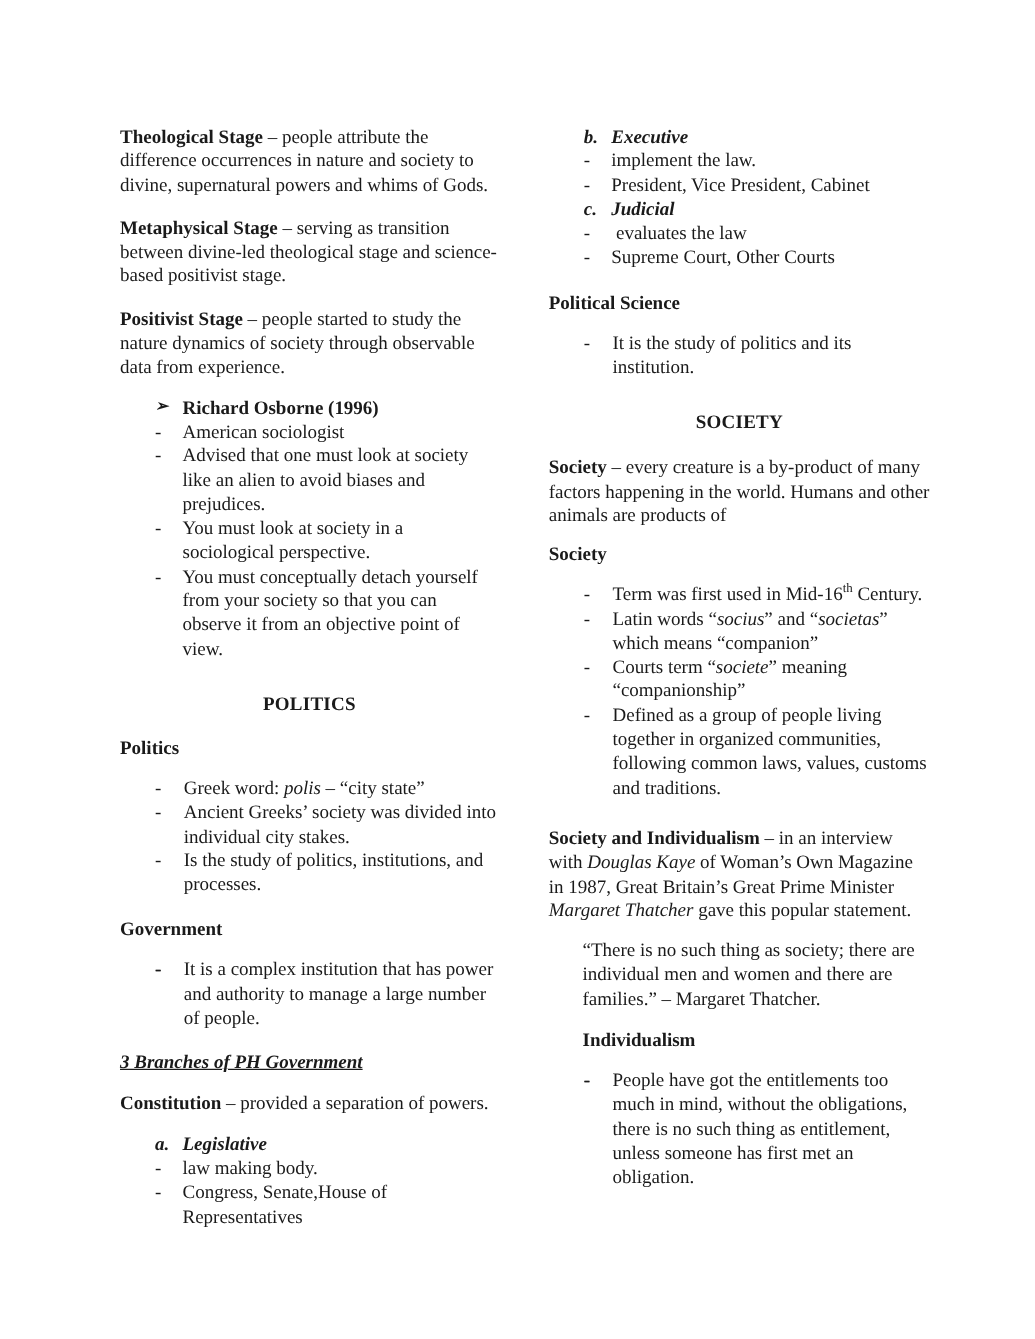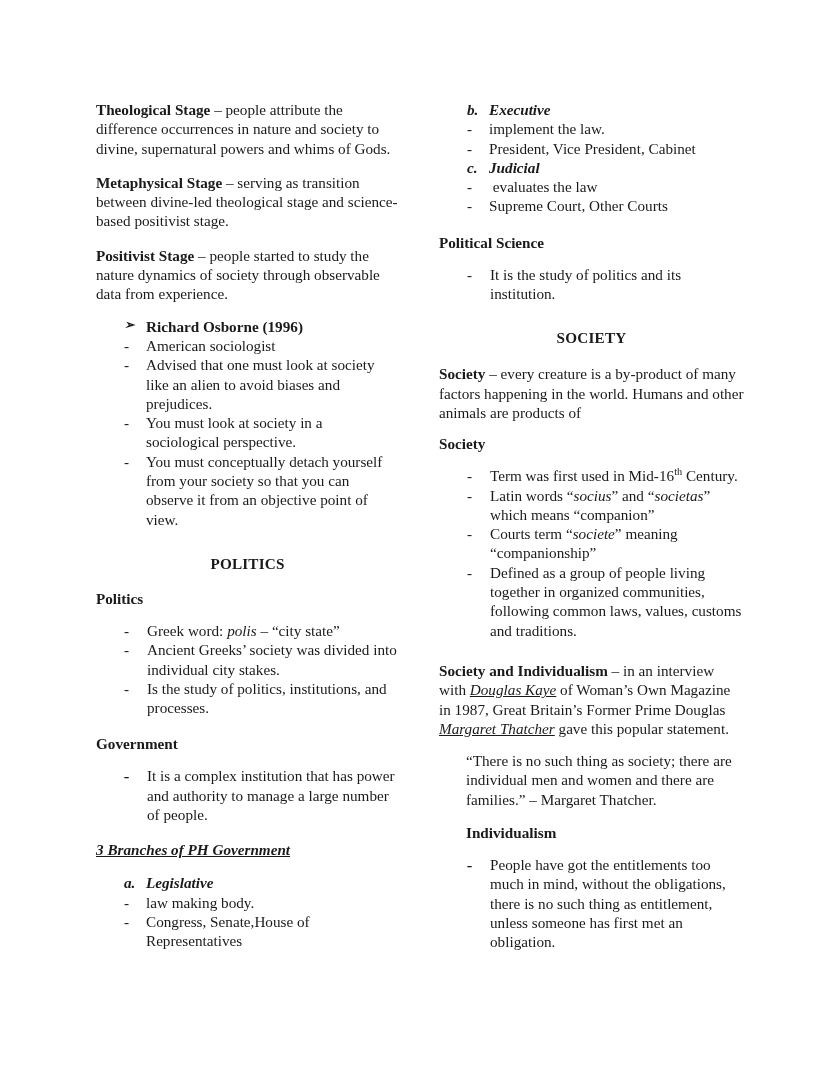--- a/index.html
+++ b/index.html
@@ -102,21 +102,21 @@
   ul.items li.lettered { font-weight: bold; font-style: italic; }
 
   .quote {
     font-size: 15.2px;
     line-height: 1.27;
     margin: 0 0 15px 0;
     padding-left: 27px;
   }
 
   .it { font-style: italic; }
-  .iu { font-style: italic; text-decoration: underline; }
+  .iu { font-style: italic; }
   sup { font-size: 0.68em; vertical-align: super; line-height: 0; }
 
   .spacer-sm { height: 7px; }
 </style>
 </head>
 <body>
 
 <div class="page">
   <div class="columns">
 
@@ -183,20 +183,23 @@
           <span class="marker">-</span>
         </li>
         <li>
           <span class="marker">-</span>
           <span>It is a complex institution that has power and authority to manage a large number of people.</span>
         </li>
       </ul>
 
       <div class="banner">3 Branches of PH Government</div>
 
+      <p class="para tight">
+        <span class="lead">Constitution</span><span> – provided a separation of powers.</span>
+      </p>
 
       <ul class="items shallow">
         <li class="lettered">
           <span class="marker">a.</span>
           <span>Legislative</span>
         </li>
         <li>
           <span class="marker">-</span>
           <span>law making body.</span>
         </li>
@@ -269,21 +272,21 @@
         </li>
         <li>
           <span class="marker">-</span>
           <span>Defined as a group of people living together in organized communities, following common laws, values, customs and traditions.</span>
         </li>
       </ul>
 
       <div class="spacer-sm"></div>
 
       <p class="para tight">
-        <span class="lead">Society and Individualism</span><span> – in an interview with </span><span class="iu">Douglas Kaye</span><span> of Woman’s Own Magazine in 1987, Great Britain’s Former Prime Douglas </span><span class="iu">Margaret Thatcher</span><span> gave this popular statement.</span>
+        <span class="lead">Society and Individualism</span><span> – in an interview with </span><span class="iu">Douglas Kaye</span><span> of Woman’s Own Magazine in 1987, Great Britain’s Great Prime Minister </span><span class="iu">Margaret Thatcher</span><span> gave this popular statement.</span>
       </p>
 
       <p class="quote">“There is no such thing as society; there are individual men and women and there are families.” – Margaret Thatcher.</p>
 
       <div class="sub-heading" style="padding-left:27px">Individualism</div>
 
       <ul class="items indent">
         <li>
           <span class="marker">-</span>
         </li>

